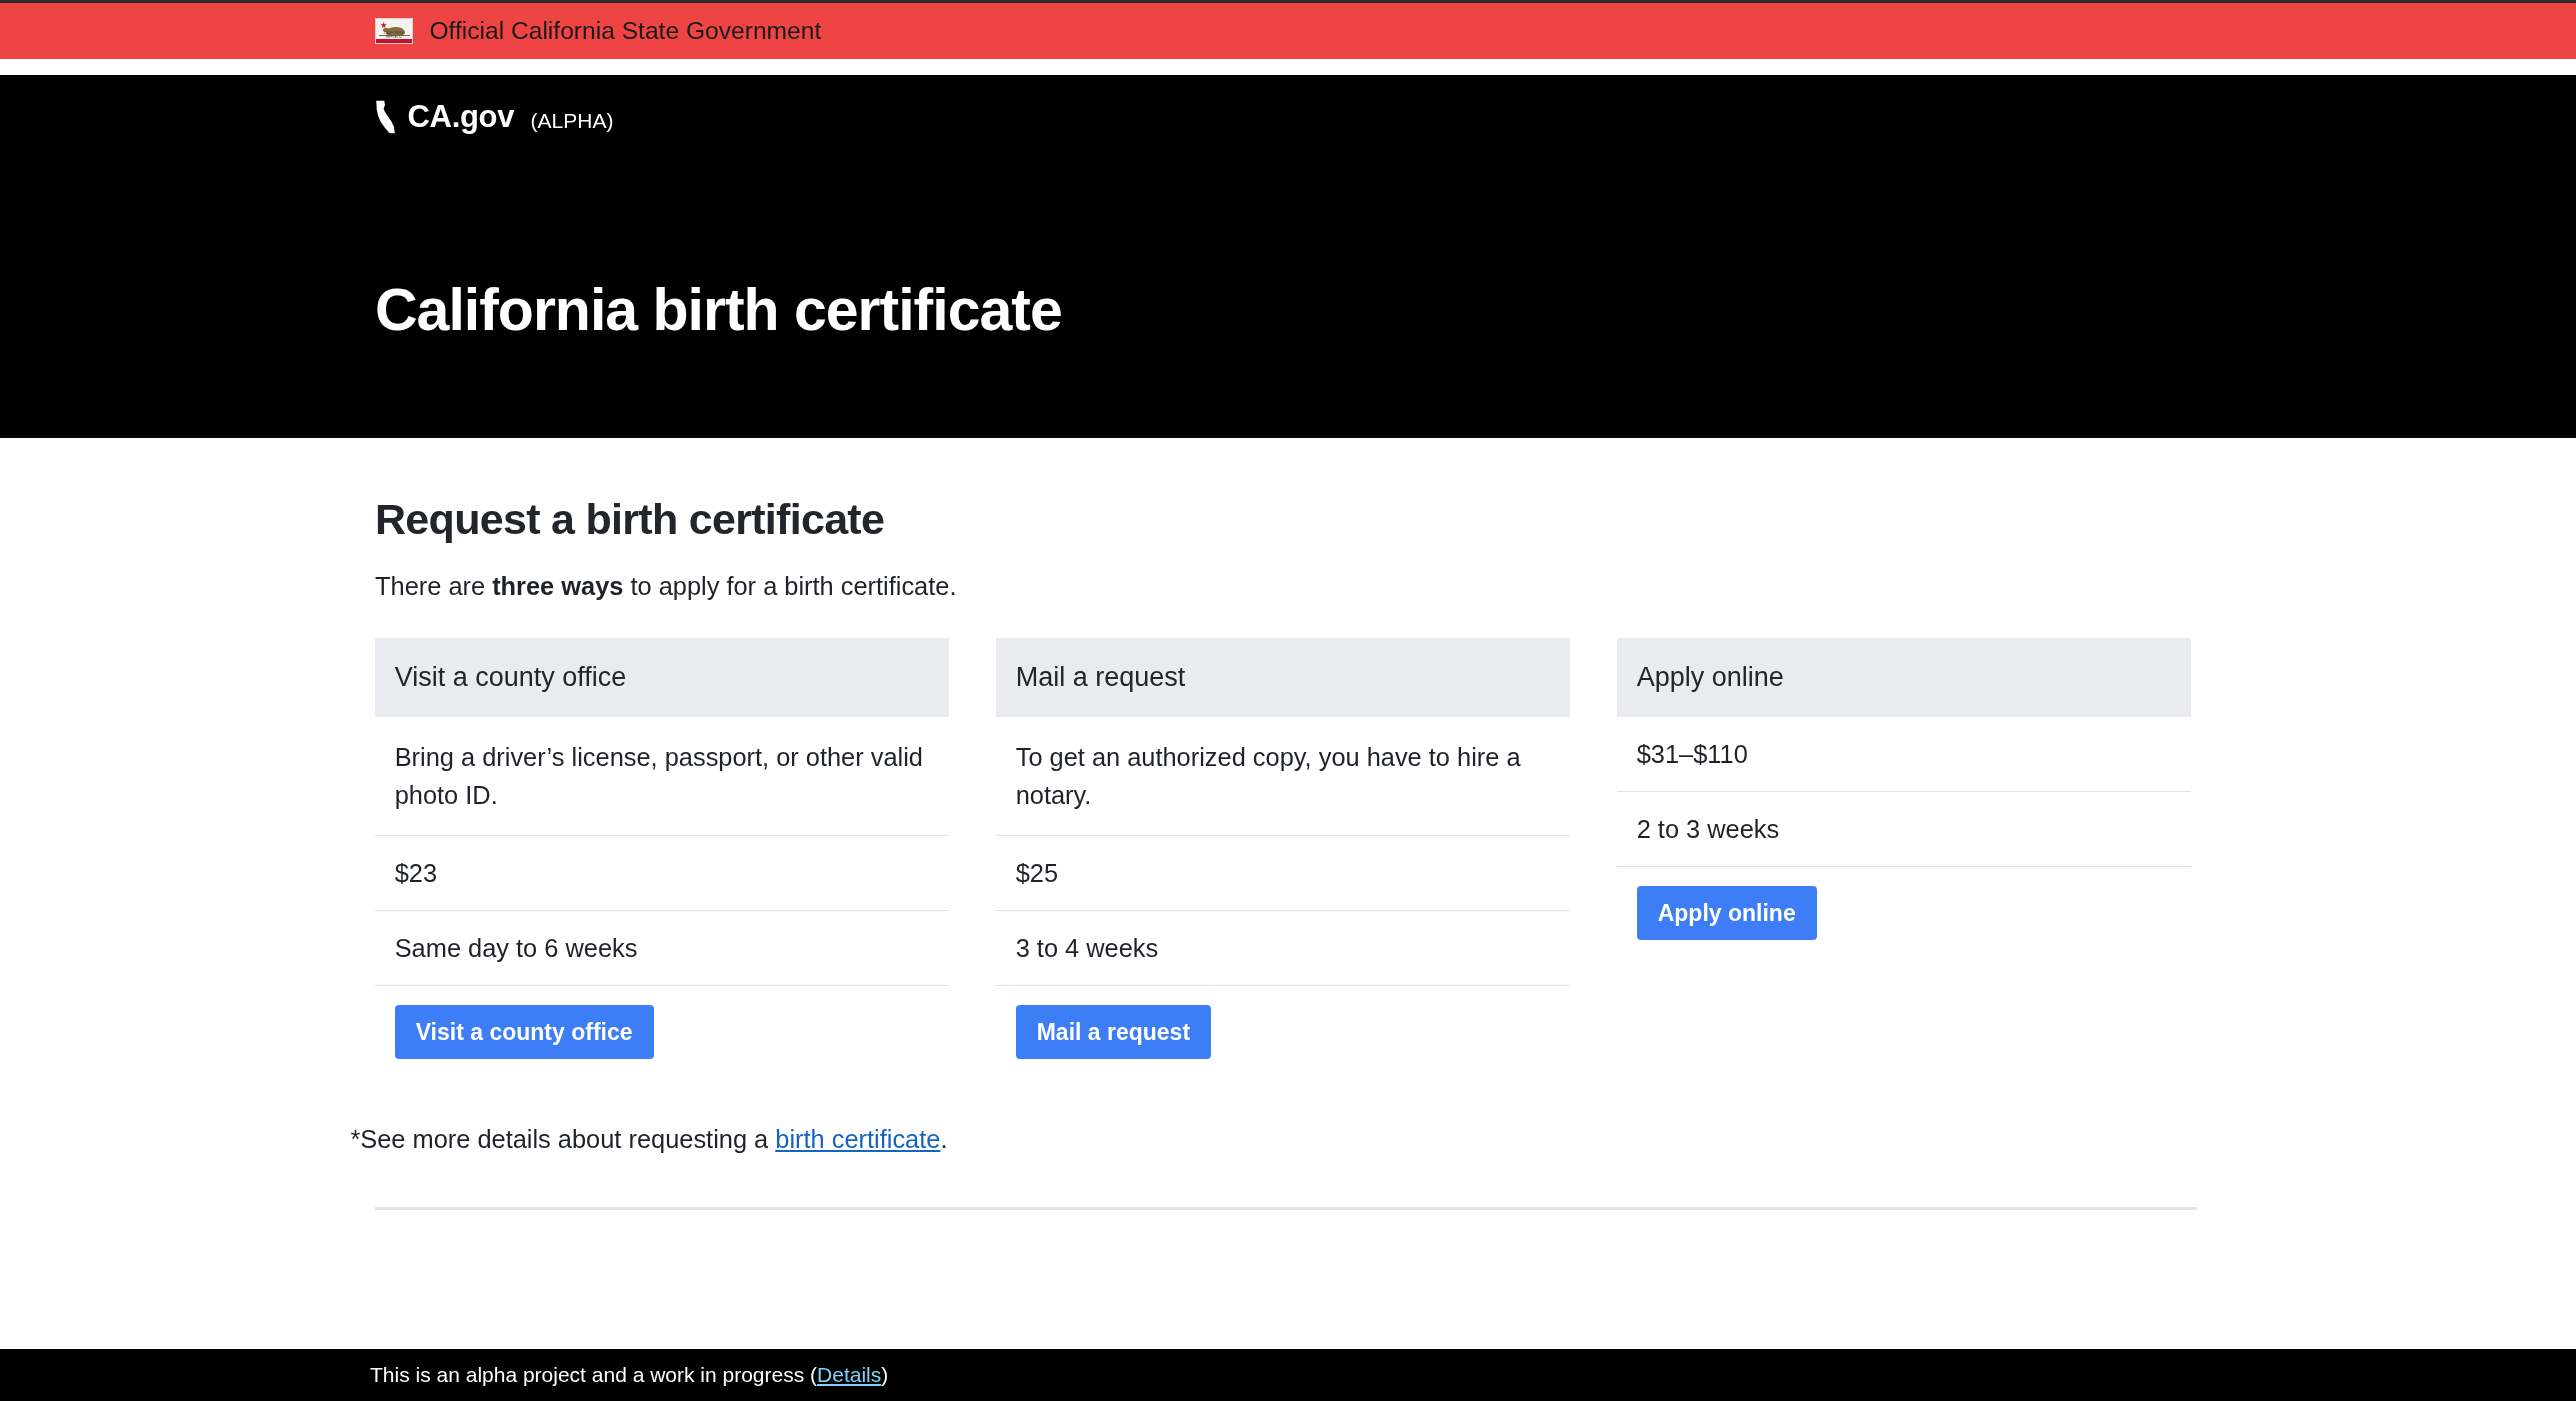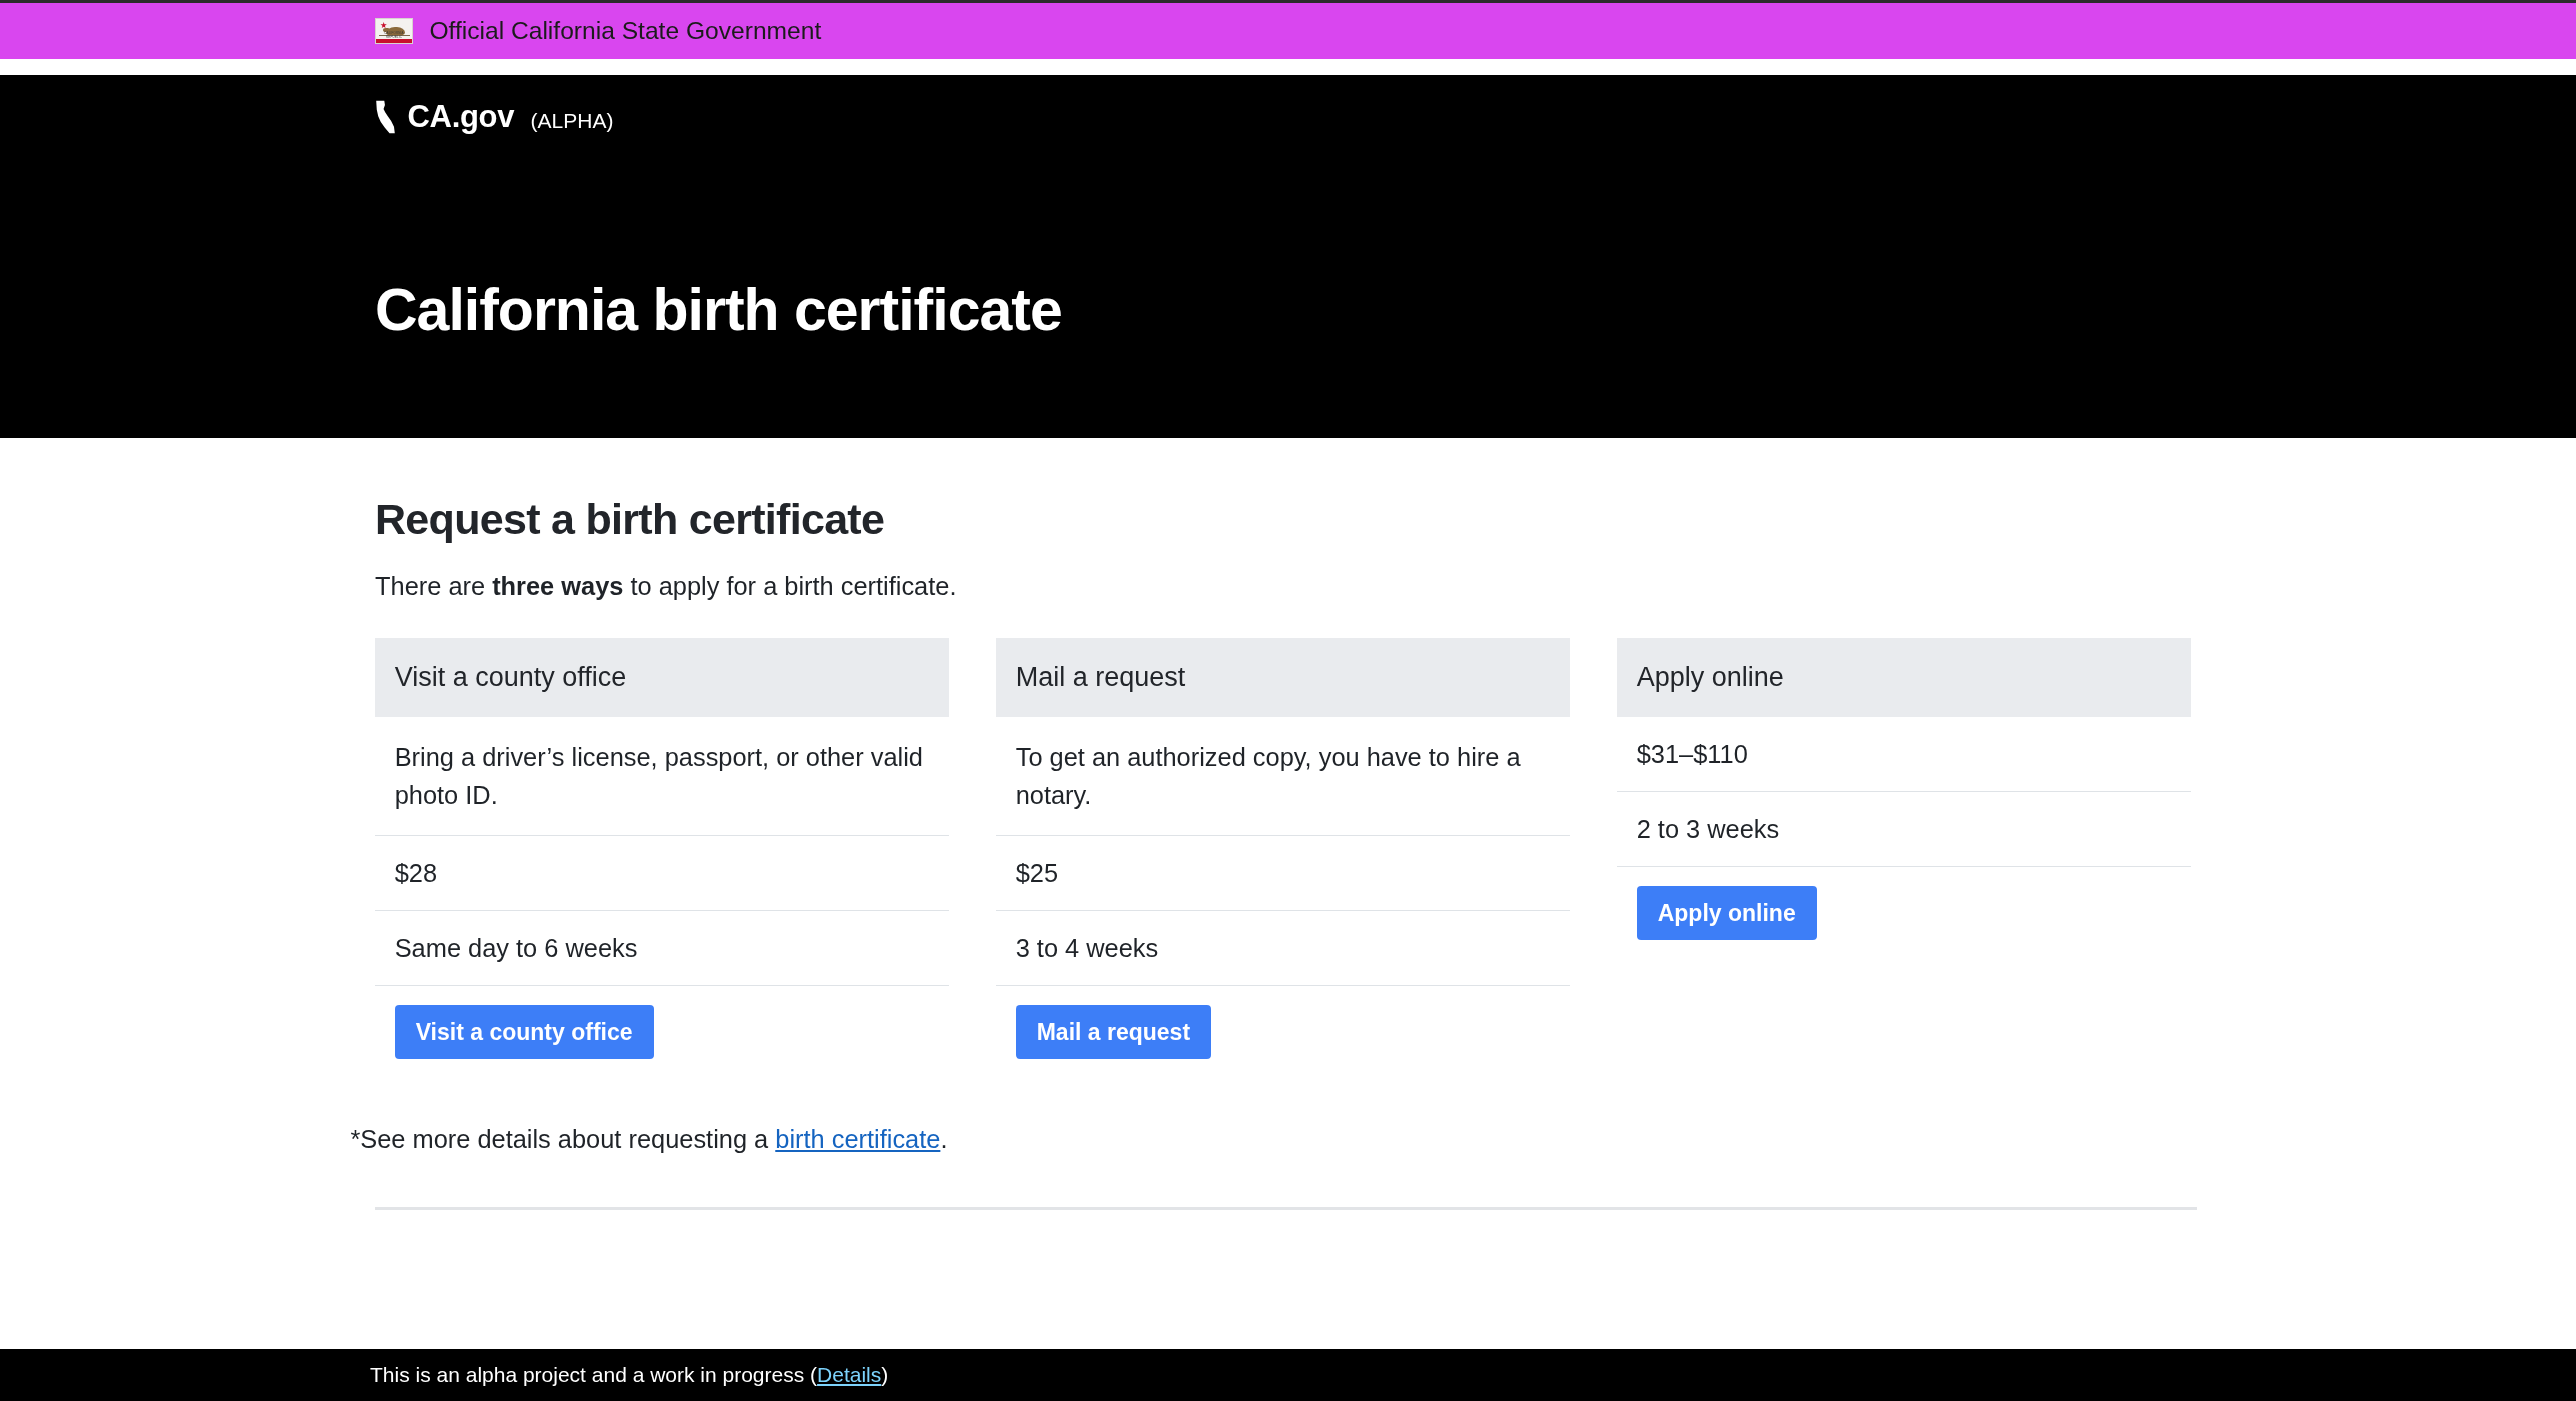--- a/index.html
+++ b/index.html
@@ -23,21 +23,21 @@
     height: 3.3px;
     background: #2b2b2b;
   }
 
   
   .state-banner {
     position: absolute;
     top: 3.3px; left: 0;
     width: 2576px;
     height: 56px;
-    background: #d946ef;
+    background: #ef4444;
     display: flex;
     align-items: center;
   }
   .state-banner-inner {
     margin-left: 375px;
     display: flex;
     align-items: center;
     gap: 16.4px;
   }
   .ca-flag {
@@ -327,21 +327,21 @@
     <div class="cards">
 
       <div class="card">
         <div class="card-header">
           <span class="card-header-text">Visit a county office</span>
         </div>
         <div class="card-row desc">
           <span class="card-row-text">Bring a driver’s license, passport, or other valid photo ID.</span>
         </div>
         <div class="card-row value">
-          <span class="card-row-text">$28</span>
+          <span class="card-row-text">$23</span>
         </div>
         <div class="card-row value">
           <span class="card-row-text">Same day to 6 weeks</span>
         </div>
         <div class="card-action">
           <button class="btn">Visit a county office</button>
         </div>
       </div>
 
       <div class="card">

